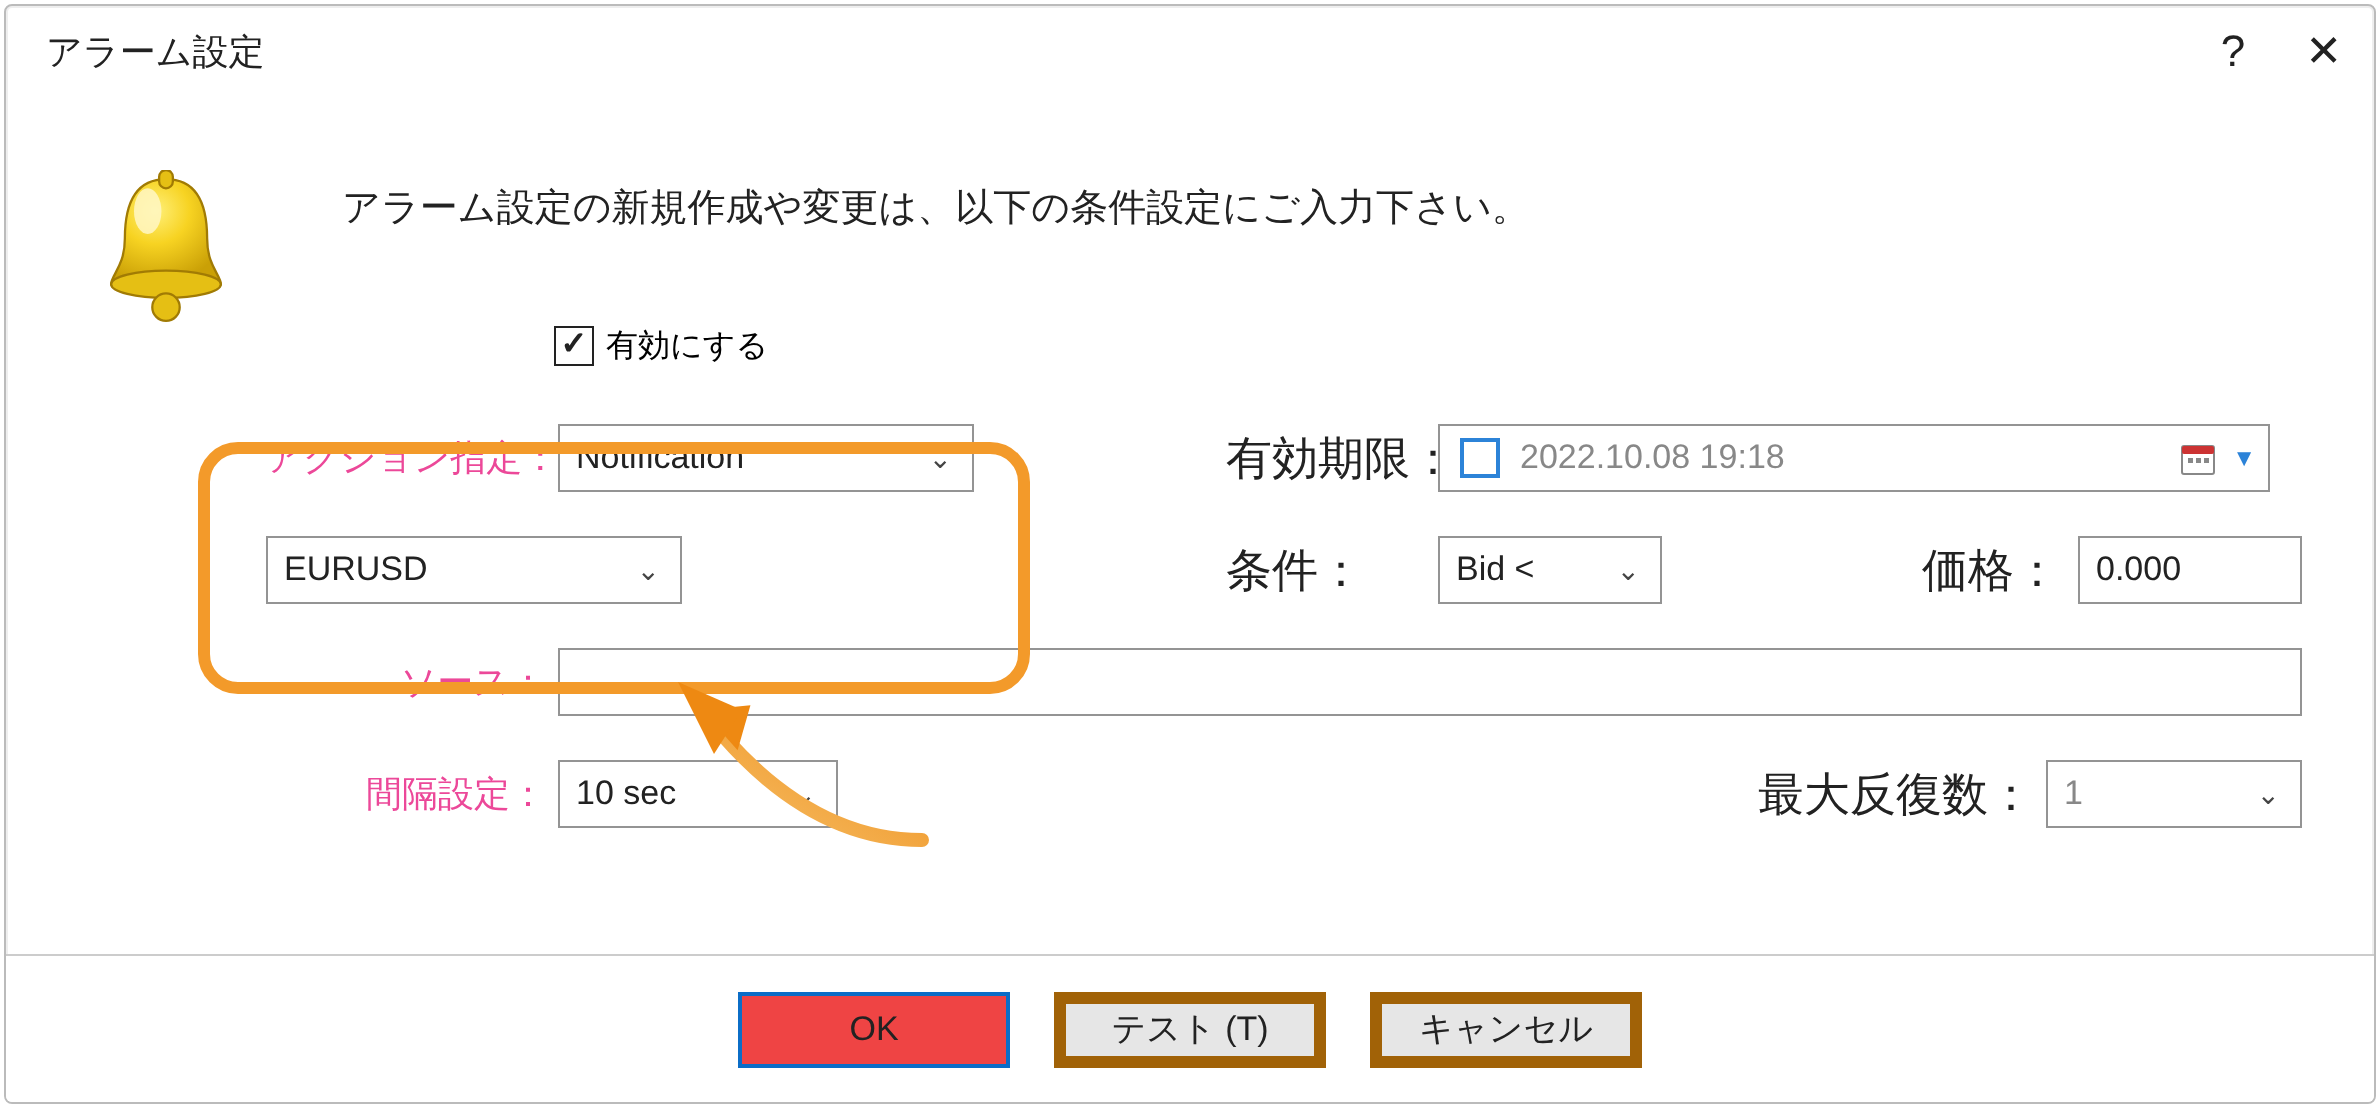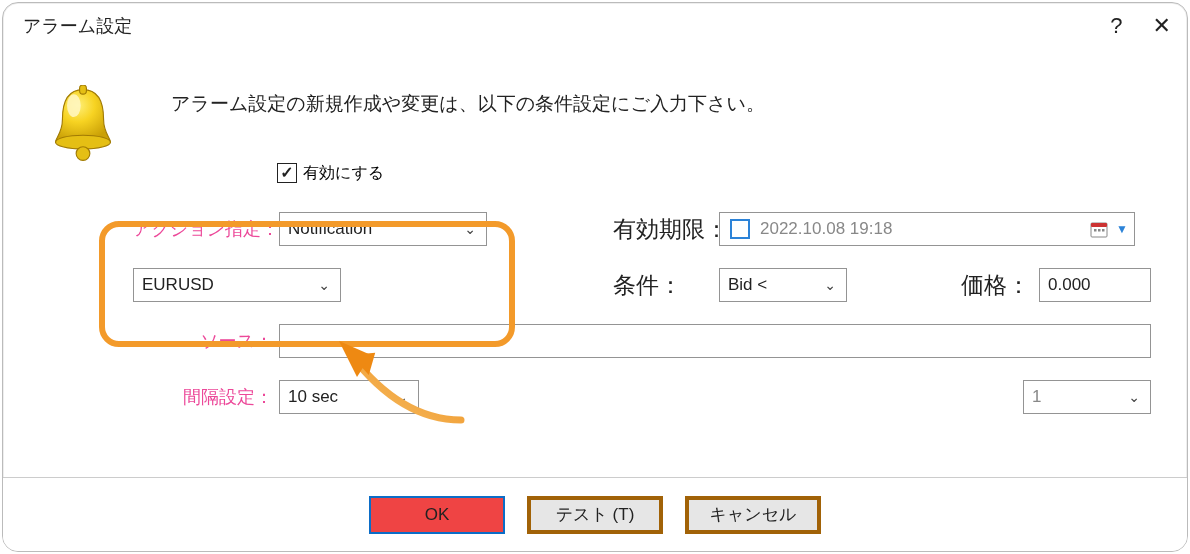--- a/index.html
+++ b/index.html
@@ -12,21 +12,21 @@
     font-size: 16px;
     background: #fff;
     display: flex;
     align-items: center;
     justify-content: center;
   }
   .dialog {
     width: 1186px;
     height: 550px;
     border: 1.5px solid #bbb;
-    border-radius: 16px;
+    border-radius: 4px;
     background: #fff;
     display: flex;
     flex-direction: column;
     box-shadow: 0 0 0 1px #eee inset;
     overflow: hidden;
   }
   .titlebar {
     display: flex;
     align-items: center;
     justify-content: space-between;
@@ -141,21 +141,21 @@
     position: relative;
   }
   .select .chev {
     position: absolute;
     right: 10px;
     font-size: 14px;
     color: #444;
     pointer-events: none;
   }
   .select.big { width: 208px; }
-  .select.med { width: 128px; }
+  .select.med { width: 112px; }
   .select.sml { width: 140px; }
   .select.rep { width: 128px; color: #888; }
   .input.full { flex: 1; }
   .input.date { width: 416px; padding-left: 10px; }
   .input.price { width: 112px; }
 
   .date-cb {
     width: 20px; height: 20px;
     border: 2px solid #2c83d8;
     margin-right: 10px;
@@ -172,21 +172,21 @@
     height: 74px;
     display: flex;
     align-items: center;
     justify-content: center;
     gap: 22px;
     background: #fff;
   }
   .btn {
     min-width: 136px;
     height: 38px;
-    border: 4px solid #a16207;
+    border: 6px solid #a16207;
     background: #e6e6e6;
     display: flex;
     align-items: center;
     justify-content: center;
     font-size: 17px;
     color: #222;
   }
   .btn.primary {
     border: 2.5px solid #0b6dc7;
     background: #ef4444;
@@ -310,20 +310,21 @@
 
         <div class="row">
           <div style="display:flex; align-items:center; width: 480px;">
             <div class="label">間隔設定：</div>
             <div class="select sml">
               <span>10 sec</span>
               <span class="chev">⌄</span>
             </div>
           </div>
           <div style="display:flex; align-items:center; flex:1; justify-content:flex-end;">
+            <div class="label2">最大反復数：</div>
             <div class="select rep">
               <span class="text-muted">1</span>
               <span class="chev">⌄</span>
             </div>
           </div>
         </div>
 
       </div>
     </div>
 

